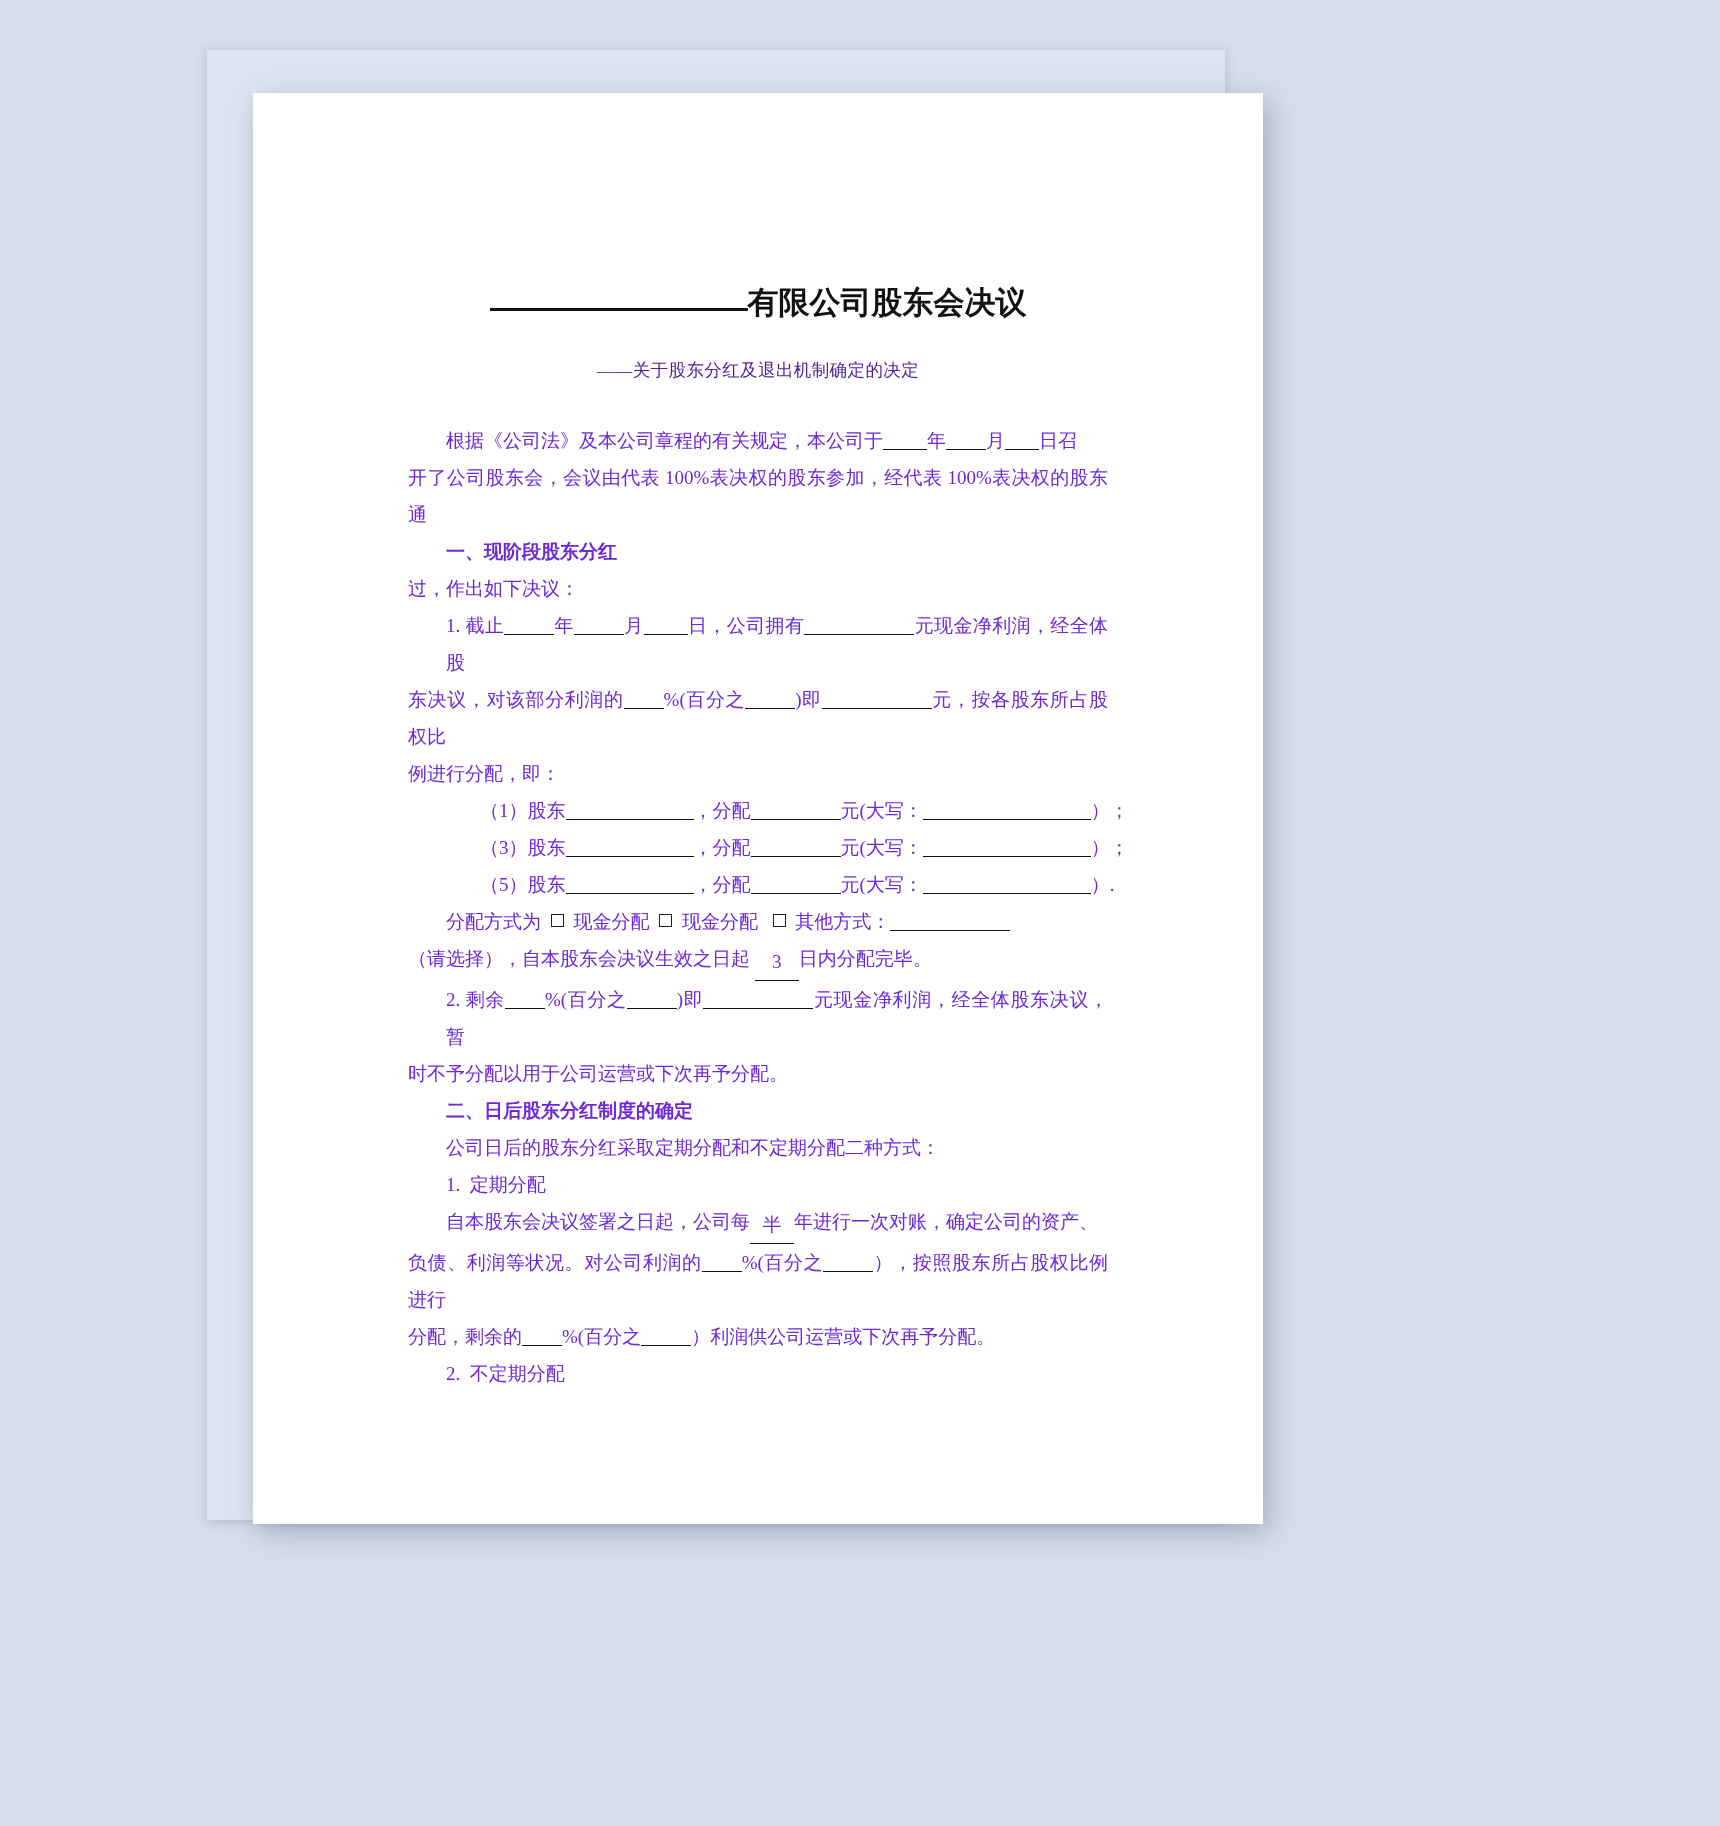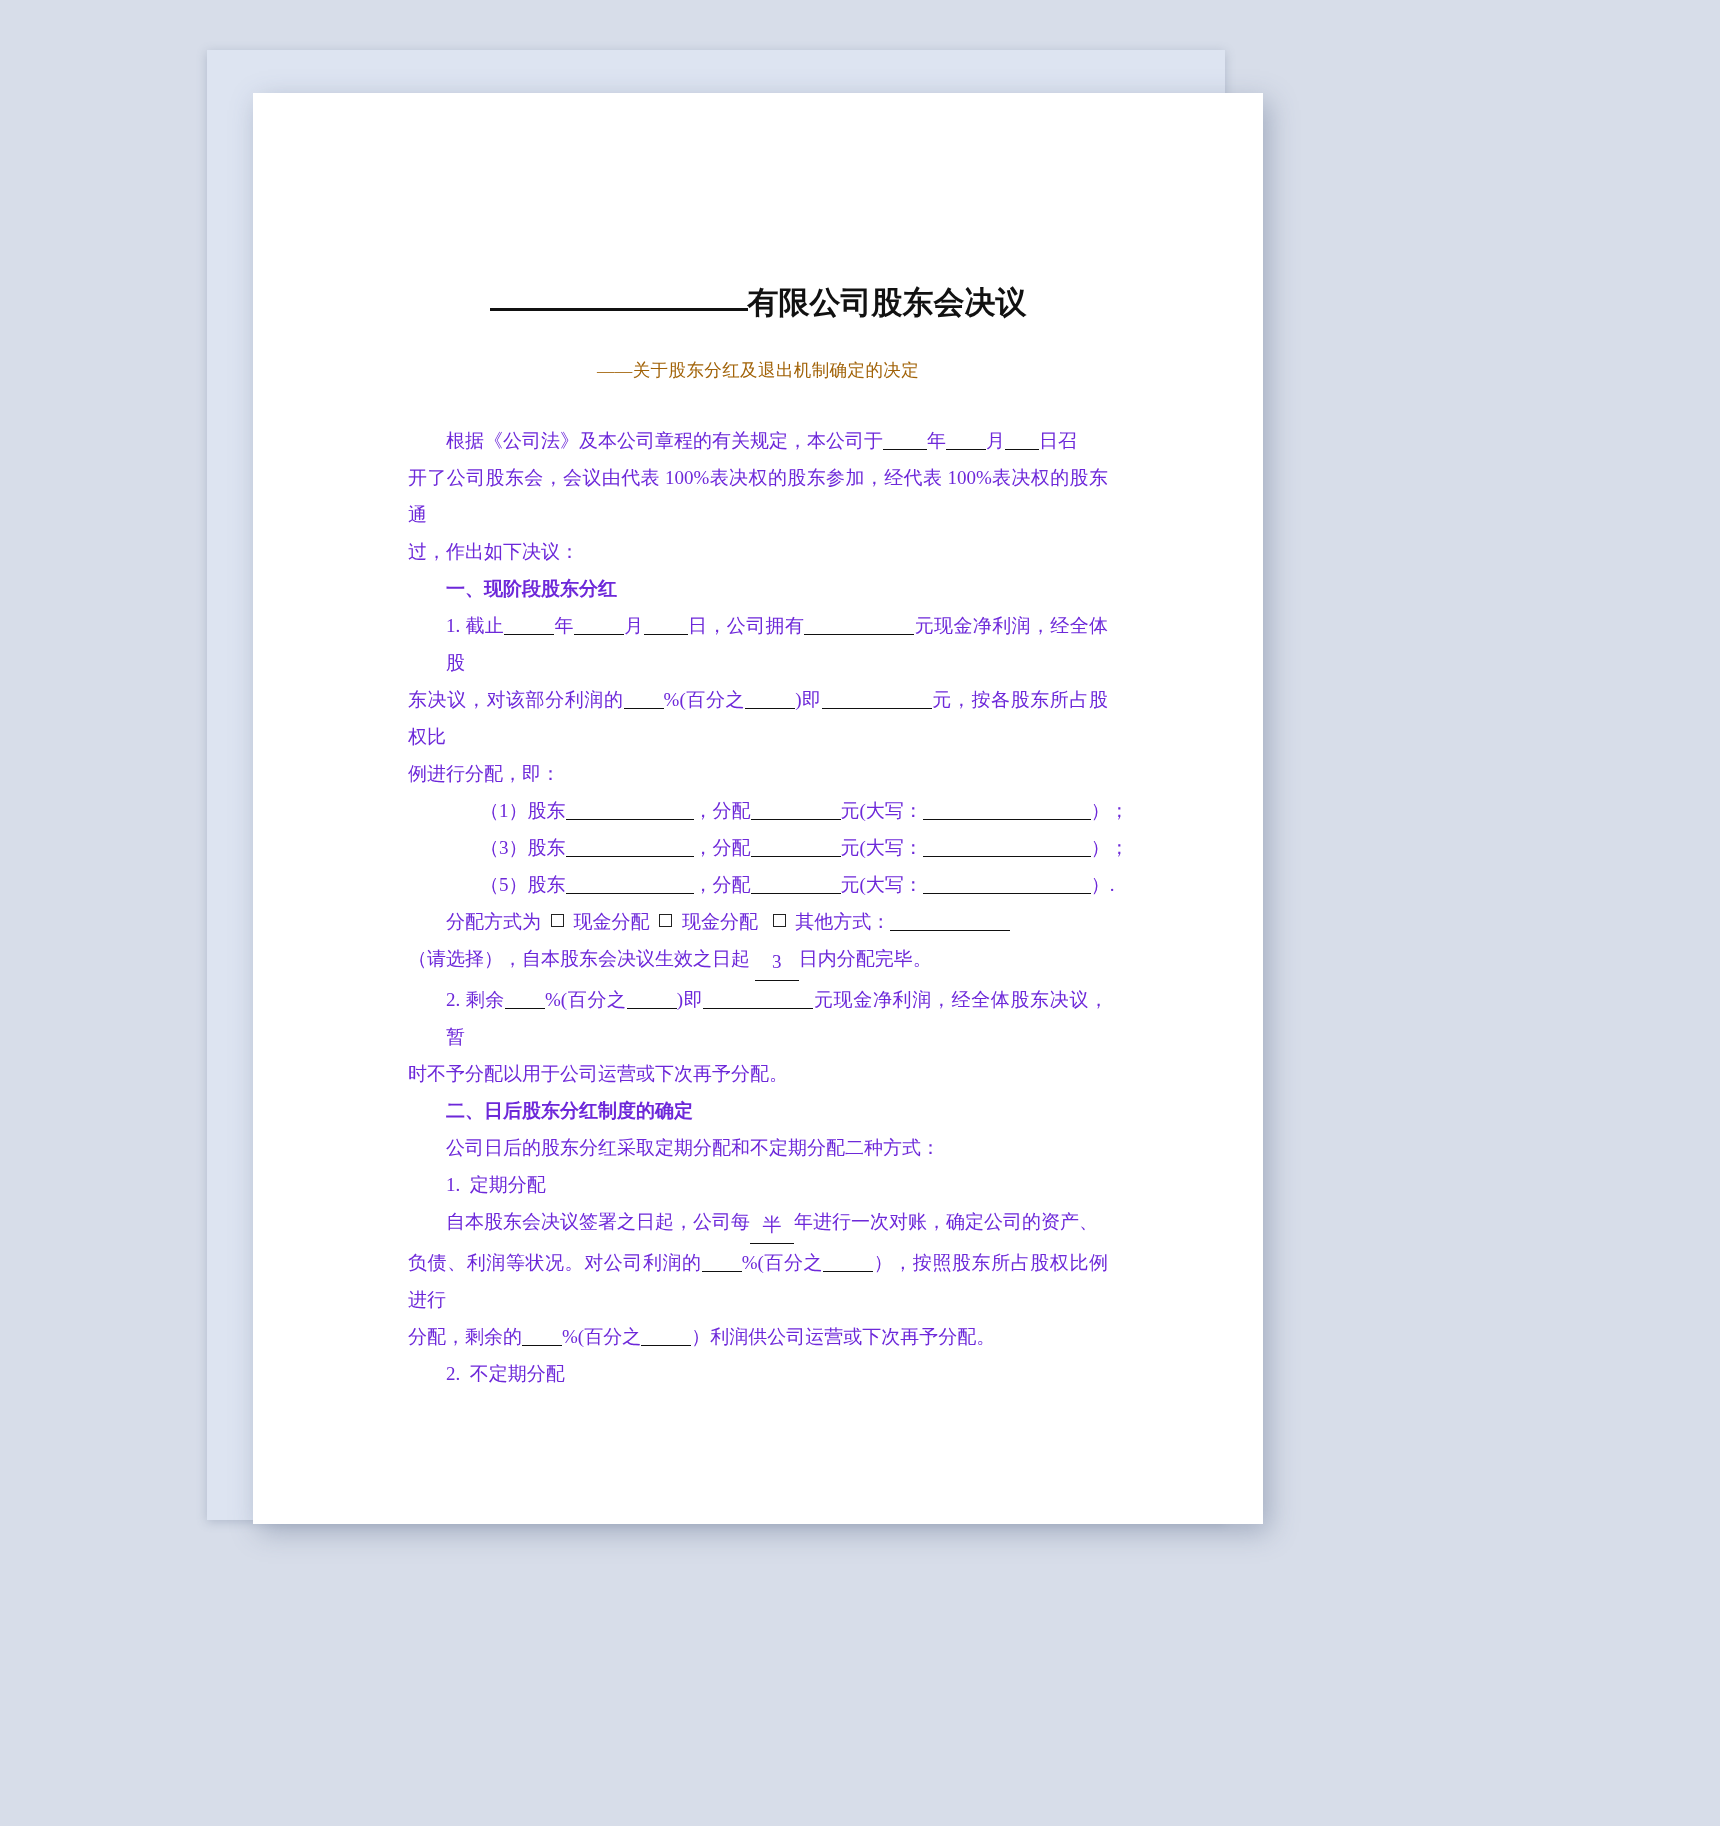--- a/index.html
+++ b/index.html
@@ -62,21 +62,21 @@
     width: 258px;
     border-bottom: 3px solid #111;
     vertical-align: 2px;
     height: 24px;
   }
 
   .doc-subtitle {
     margin-top: 36px;
     text-align: center;
     font-size: 17.5px;
-    color: #a16207;
+    color: #4c1d95;
     font-family: "Liberation Serif", "DejaVu Serif", serif;
     letter-spacing: 0.4px;
   }
 
   
   .body-block {
     margin-top: 40px;
     font-size: 19px;
     line-height: 37px;
     color: #6d28d9;
@@ -151,23 +151,23 @@
     </div>
 
     <div class="doc-subtitle">——关于股东分红及退出机制确定的决定</div>
 
     <div class="body-block">
 
       <p class="p indent2">
         <span>根据《公司法》及本公司章程的有关规定，本公司于</span><span class="u w44"></span><span>年</span><span class="u w40"></span><span>月</span><span class="u w34"></span><span>日召</span>
       </p>
       <p class="p">开了公司股东会，会议由代表 100%表决权的股东参加，经代表 100%表决权的股东通</p>
+      <p class="p indent-sub bold">一、现阶段股东分红</p>
+
       <p class="p">过，作出如下决议：</p>
-
-      <p class="p indent-sub bold">一、现阶段股东分红</p>
 
       <p class="p indent-sub">
         <span class="num-lat">1.</span>&nbsp;<span>截止</span><span class="u w50"></span><span>年</span><span class="u w50"></span><span>月</span><span class="u w44"></span><span>日，公司拥有</span><span class="u w110"></span><span>元现金净利润，经全体股</span>
       </p>
       <p class="p">
         <span>东决议，对该部分利润的</span><span class="u w40"></span><span>%(百分之</span><span class="u w50"></span><span>)即</span><span class="u w110"></span><span>元，按各股东所占股权比</span>
       </p>
       <p class="p">例进行分配，即：</p>
 
       <p class="p indent-list shareholder-line">

